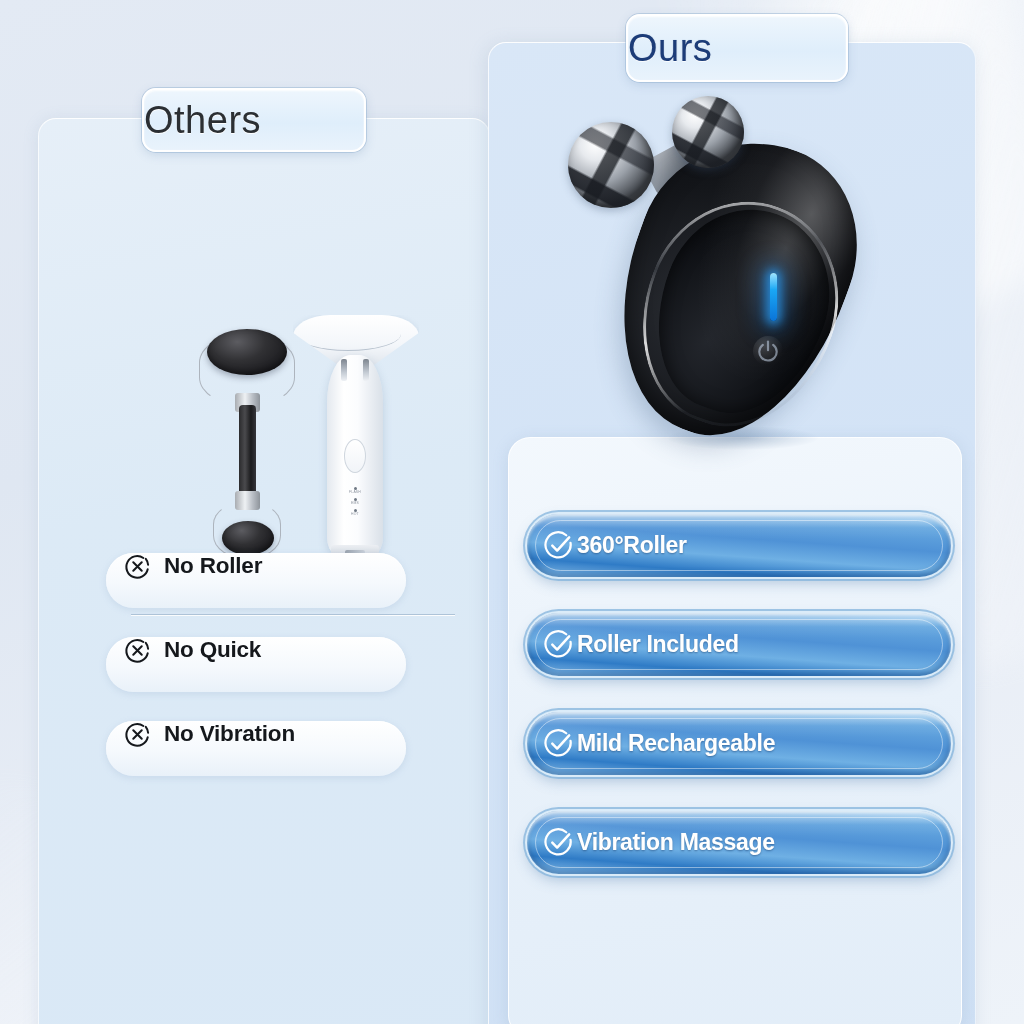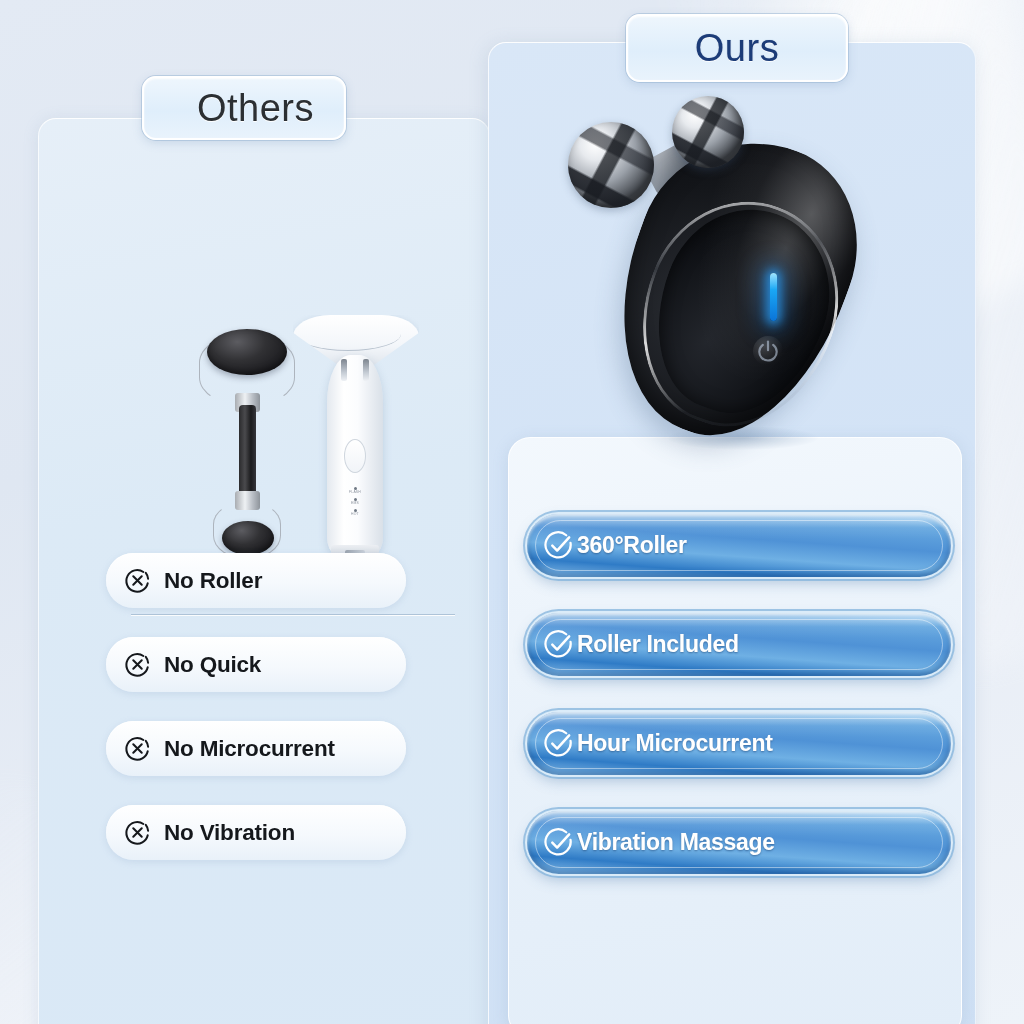--- a/index.html
+++ b/index.html
@@ -47,31 +47,31 @@
     background: linear-gradient(165deg, #d9e7f7 0%, #d3e3f6 45%, #cfe0f4 100%);
     border-top: 1.5px solid rgba(255,255,255,.95);
     border-left: 1.5px solid rgba(255,255,255,.8);
     border-right: 1.5px solid rgba(255,255,255,.6);
     box-shadow: -2px 2px 18px rgba(120,150,180,.18);
   }
 
   
   .badge {
     position: absolute;
-    display: flex; align-items: center; justify-content: center;
+    display: flex; align-items: center; 
     border-radius: 14px;
     background: linear-gradient(180deg, #eef6fd 0%, #dfeefb 55%, #e9f3fc 100%);
     border: 2px solid #ffffff;
     box-shadow:
       0 0 0 1px rgba(150,180,210,.5),
       0 3px 10px rgba(110,145,185,.25),
       inset 0 1px 2px rgba(255,255,255,.9);
     z-index: 6;
   }
-  .badge-others { left: 142px; top: 76px; width: 204px; height: 64px; padding-left: 23px; }
+  .badge-others { left: 142px; top: 88px; width: 224px; height: 64px; }
   .badge-ours   { left: 626px; top: 14px; width: 222px; height: 68px; }
 
   .badge-text {
     font-size: 38px;
     letter-spacing: .5px;
     font-weight: 400;
     white-space: nowrap;
   }
   .badge-others .badge-text {
     color: #2b2f33;
@@ -167,21 +167,21 @@
   .divider {
     position: absolute; left: 92px; top: 495px; width: 324px; height: 0;
     border-top: 1.3px solid rgba(150,175,200,.65);
     box-shadow: 0 1px 0 rgba(255,255,255,.9);
   }
 
   
   .pills-left { position: absolute; left: 106px; top: 553px; width: 300px; }
   .pill-neg {
     position: relative;
-    display: flex; align-items: center; gap: 13px;
+    display: flex; align-items: flex-start; gap: 13px;
     height: 55px;
     padding: 0 18px;
     margin-bottom: 29px;
     border-radius: 28px;
     background: linear-gradient(180deg, #ffffff 0%, #f5f9fd 55%, #e9f1f9 100%);
     box-shadow: 0 2px 7px rgba(130,160,195,.22), inset 0 1px 1px rgba(255,255,255,.95);
   }
   .pill-neg .ic { flex: 0 0 auto; width: 27px; height: 27px; }
   .pill-neg .txt {
     font-size: 22.5px; font-weight: 700; color: #15181c;
@@ -377,30 +377,20 @@
       <span class="ic">
         <svg viewBox="0 0 28 28" width="27" height="27" aria-hidden="true">
           <path d="M24.6 16.8A11.2 11.2 0 1 1 20.1 5.2" fill="none" stroke="#15181c" stroke-width="2.1" stroke-linecap="round"></path>
           <path d="M22.6 6.1A11.2 11.2 0 0 1 25 12.2" fill="none" stroke="#15181c" stroke-width="2.1" stroke-linecap="round"></path>
           <path d="M9.6 9.6l8.8 8.8M18.4 9.6l-8.8 8.8" fill="none" stroke="#15181c" stroke-width="2.1" stroke-linecap="round"></path>
         </svg>
       </span>
       <span class="txt">No Quick</span>
     </div>
 
-    <div class="pill-neg">
-      <span class="ic">
-        <svg viewBox="0 0 28 28" width="27" height="27" aria-hidden="true">
-          <path d="M24.6 16.8A11.2 11.2 0 1 1 20.1 5.2" fill="none" stroke="#15181c" stroke-width="2.1" stroke-linecap="round"></path>
-          <path d="M22.6 6.1A11.2 11.2 0 0 1 25 12.2" fill="none" stroke="#15181c" stroke-width="2.1" stroke-linecap="round"></path>
-          <path d="M9.6 9.6l8.8 8.8M18.4 9.6l-8.8 8.8" fill="none" stroke="#15181c" stroke-width="2.1" stroke-linecap="round"></path>
-        </svg>
-      </span>
-      <span class="txt">No Microcurrent</span>
-    </div>
 
     <div class="pill-neg">
       <span class="ic">
         <svg viewBox="0 0 28 28" width="27" height="27" aria-hidden="true">
           <path d="M24.6 16.8A11.2 11.2 0 1 1 20.1 5.2" fill="none" stroke="#15181c" stroke-width="2.1" stroke-linecap="round"></path>
           <path d="M22.6 6.1A11.2 11.2 0 0 1 25 12.2" fill="none" stroke="#15181c" stroke-width="2.1" stroke-linecap="round"></path>
           <path d="M9.6 9.6l8.8 8.8M18.4 9.6l-8.8 8.8" fill="none" stroke="#15181c" stroke-width="2.1" stroke-linecap="round"></path>
         </svg>
       </span>
       <span class="txt">No Vibration</span>
@@ -452,21 +442,21 @@
       <span class="txt">Roller Included</span>
     </div>
 
     <div class="pill-pos">
       <span class="ic">
         <svg viewBox="0 0 32 32" width="31" height="31" aria-hidden="true">
           <path d="M28.4 13.2A13 13 0 1 1 24 5.4" fill="none" stroke="#ffffff" stroke-width="2.3" stroke-linecap="round"></path>
           <path d="M9.6 16.2l5 5L27 7.6" fill="none" stroke="#ffffff" stroke-width="2.6" stroke-linecap="round" stroke-linejoin="round"></path>
         </svg>
       </span>
-      <span class="txt">Hour Microcurrent</span>
+      <span class="txt">Mild Rechargeable</span>
     </div>
 
     <div class="pill-pos">
       <span class="ic">
         <svg viewBox="0 0 32 32" width="31" height="31" aria-hidden="true">
           <path d="M28.4 13.2A13 13 0 1 1 24 5.4" fill="none" stroke="#ffffff" stroke-width="2.3" stroke-linecap="round"></path>
           <path d="M9.6 16.2l5 5L27 7.6" fill="none" stroke="#ffffff" stroke-width="2.6" stroke-linecap="round" stroke-linejoin="round"></path>
         </svg>
       </span>
       <span class="txt">Vibration Massage</span>

